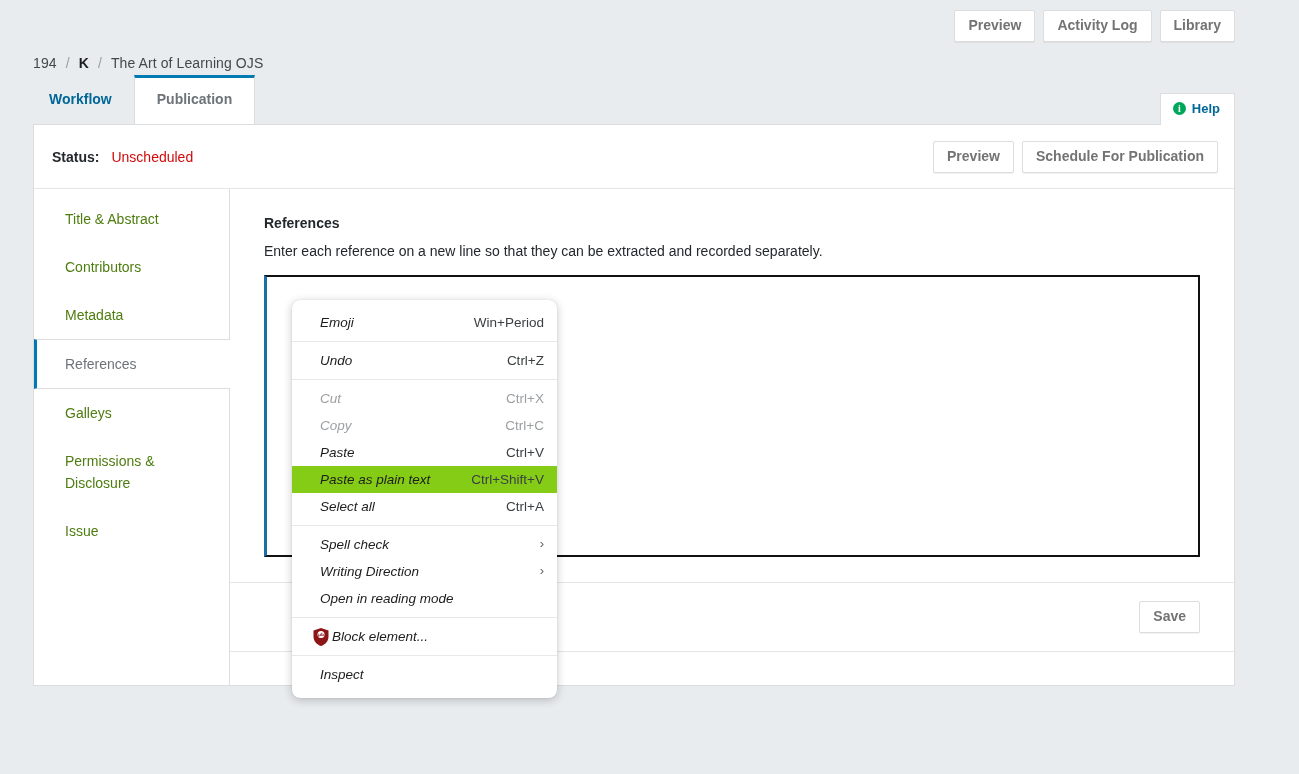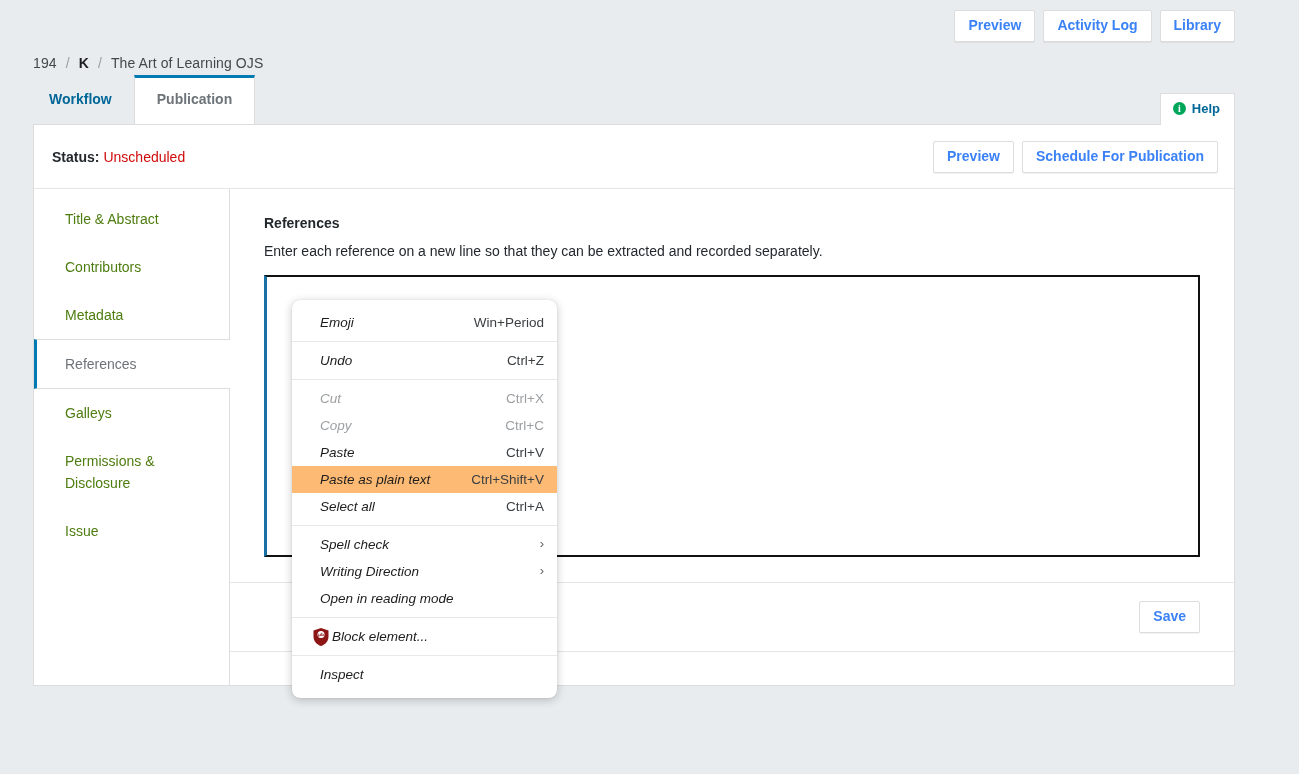--- a/index.html
+++ b/index.html
@@ -25,21 +25,21 @@
   .bc-item.bold { font-weight: bold; color: #1c1d1e; }
   .bc-sep { color: #9aa0a4; margin: 0 9px; }
 
   .topbtns {
     position: absolute; right: 64px; top: 10px;
     display: flex; gap: 8px;
   }
   .btn {
     background: #fff; border: 1px solid #ddd;
     border-radius: 2px;
-    color: #3b82f6; font-weight: bold; font-size: 14px;
+    color: #737373; font-weight: bold; font-size: 14px;
     padding: 7px 13px 8px 13px;
     line-height: 15px;
     cursor: pointer;
     box-shadow: 0 1px 0 rgba(0,0,0,.05);
     white-space: nowrap;
     text-align: right;
   }
 
   
   .tabrow {
@@ -87,21 +87,21 @@
   }
   .status-row {
     position: relative; height: 64px;
     border-bottom: 1px solid #e4e6e7;
   }
   .status-text {
     position: absolute; left: 18px; top: 24px;
     font-size: 14px;
   }
   .status-label { font-weight: bold; color: #23282c; }
-  .status-value { color: #d00a0a; margin-left: 4px; }
+  .status-value { color: #d00a0a; margin-left: 12px; }
   .status-btns {
     position: absolute; right: 16px; top: 16px;
     display: flex; gap: 8px;
   }
 
   .body-row { display: flex; height: 497px; }
 
   
   .sidenav {
     width: 196px; border-right: 1px solid #ddd;
@@ -189,21 +189,21 @@
     transform: translateY(-50%);
     width: 16px; height: 16px;
     display: flex; align-items: center; justify-content: center;
   }
   .ctx-item.with-icon { padding-left: 40px; }
   .ctx-item.with-icon .ico { left: 20px; width: 18px; height: 18px; }
   .ctx-label { flex: 1; white-space: nowrap; font-style: italic; }
   .ctx-accel { color: #3c4043; margin-left: 18px; white-space: nowrap; }
   .ctx-item.disabled .ctx-label,
   .ctx-item.disabled .ctx-accel { color: #9c9fa2; }
-  .ctx-item.hover { background: #fdba74; }
+  .ctx-item.hover { background: #84cc16; }
   .ctx-arrow {
     margin-left: 18px; color: #5f6368; font-size: 13px;
     line-height: 1; transform: translateY(-1px);
   }
   .shield {
     width: 16px; height: 18px;
     display: block;
   }
 </style>
 </head>

